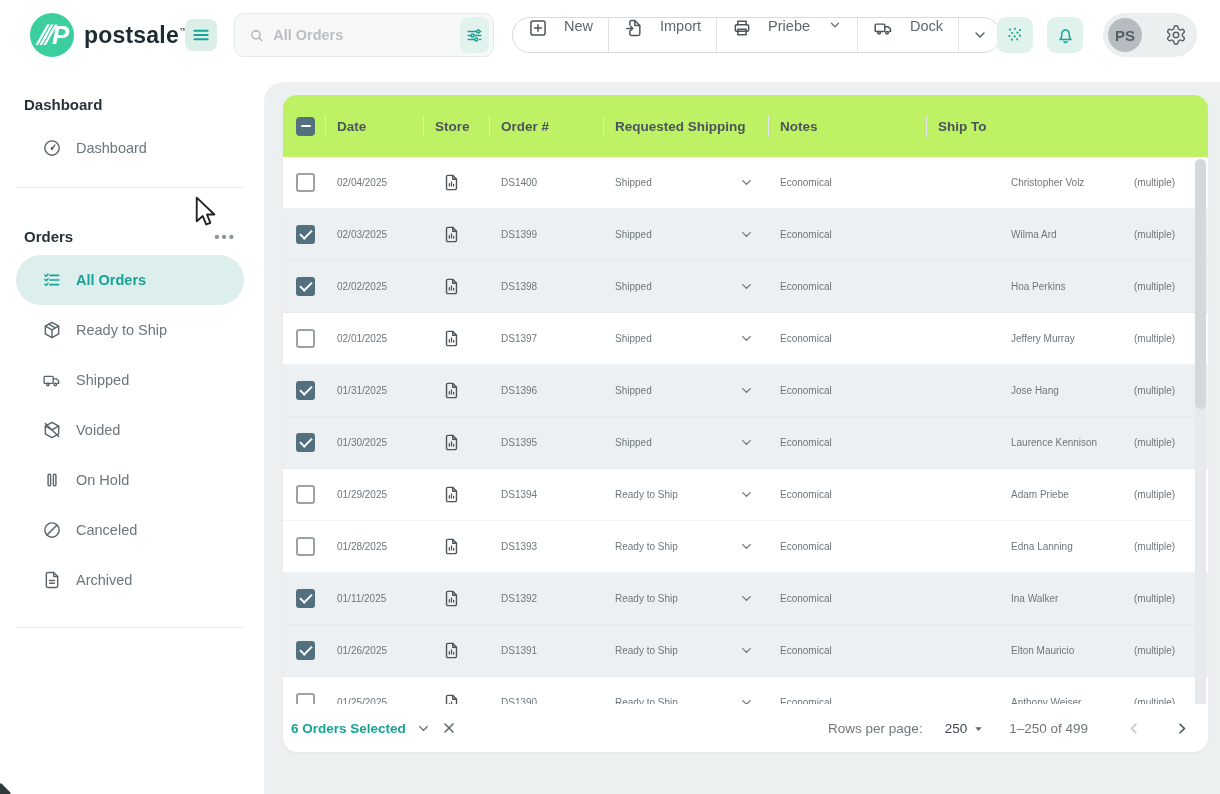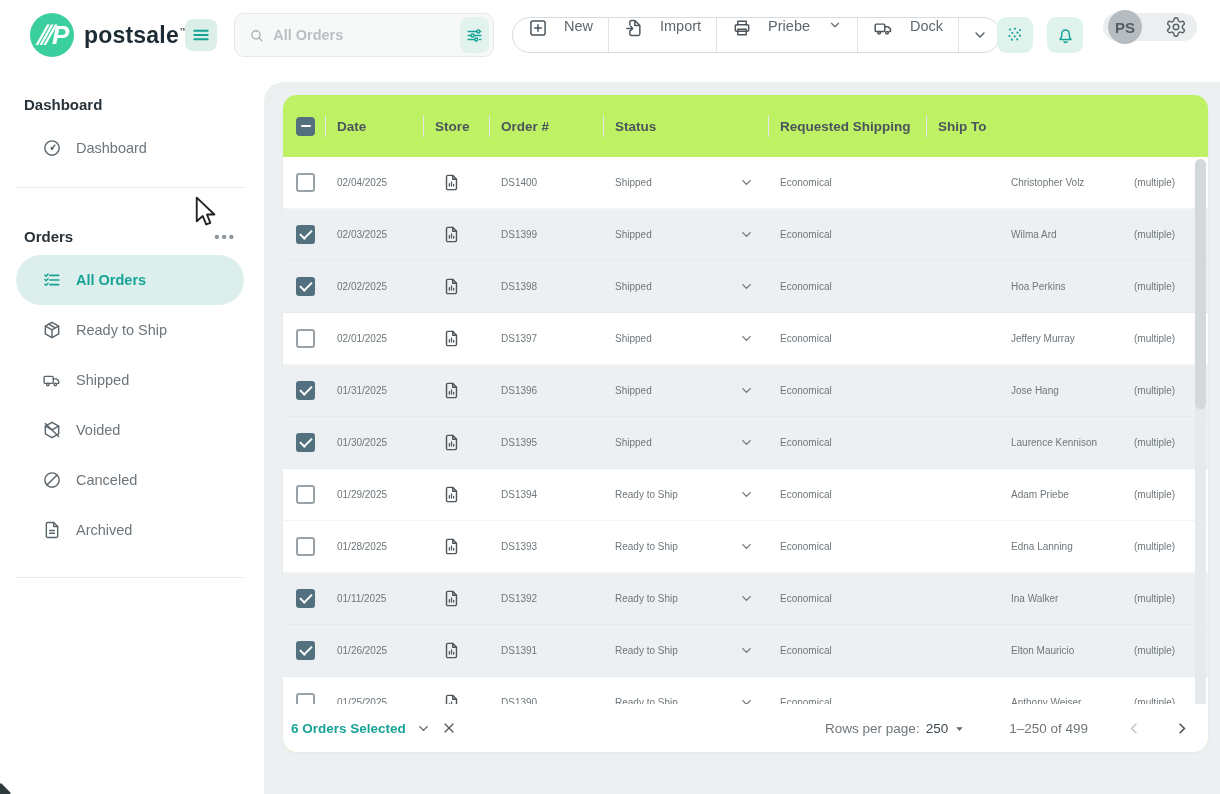--- a/index.html
+++ b/index.html
@@ -28,21 +28,21 @@
   .toolbar { position:absolute; left:512px; top:17px; height:36px; display:flex; align-items:stretch; border:1px solid #d7dbdd; border-radius:18px; background:#fff; overflow:hidden; }
   .tb-btn { display:flex; align-items:flex-start; gap:16px; padding:0 15px; font-size:14.5px; color:#5e686e; border-left:1px solid #dfe3e4; cursor:pointer; }
   .tb-btn:first-child { border-left:none; }
   .tb-btn .ticon { color:#4c565c; }
   .tb-btn .chev { color:#6e777c; margin-left:2px; }
   .tb-more { display:flex; align-items:center; justify-content:center; width:42px; border-left:1px solid #dfe3e4; color:#59636a; cursor:pointer; }
 
   .iconbtn { position:absolute; top:17px; width:36px; height:36px; border-radius:9px; background:#e0f2ec; display:flex; align-items:center; justify-content:center; color:#17a396; cursor:pointer; }
   .dots-btn { left:997px; }
   .bell-btn { left:1047px; }
-  .profile-pill { position:absolute; left:1103px; top:13px; width:94px; height:28px; background:#eceff0; border-radius:22px; display:flex; align-items:center; padding:0 10px 0 5px; justify-content:space-between; }
+  .profile-pill { position:absolute; left:1103px; top:13px; width:94px; height:44px; background:#eceff0; border-radius:22px; display:flex; align-items:center; padding:0 10px 0 5px; justify-content:space-between; }
   .avatar { width:34px; height:34px; border-radius:50%; background:#b6bcc0; color:#555e64; font-size:15px; font-weight:700; display:flex; align-items:center; justify-content:center; }
   .gear { color:#5a646b; cursor:pointer; }
 
   
   .sidebar { position:absolute; left:0; top:70px; width:260px; bottom:0; background:#fff; z-index:4; }
   .sb-heading { display:flex; align-items:center; justify-content:space-between; padding:26px 24px 10px 24px; }
   .sb-heading .h { font-size:15px; font-weight:700; color:#27323a; }
   .sb-dots { color:#8d959a; font-weight:700; letter-spacing:2px; font-size:15px; cursor:pointer; line-height:6px; }
   .sb-item { display:flex; align-items:center; height:50px; padding-left:42px; gap:14px; font-size:14.5px; color:#6d767c; cursor:pointer; }
   .sb-item .sicon { color:#59646b; width:20px; }
@@ -77,23 +77,23 @@
   .cb.indet { background:#53707f; border-color:#53707f; border-radius:4px; }
   .cb.indet::after { content:''; width:10px; height:2.5px; background:#fff; border-radius:1px; }
 
   .scrollbar { position:absolute; right:2px; top:64px; width:11px; height:608px; background:#e7eaec; border-radius:6px; }
   .scroll-thumb { position:absolute; left:0; top:0; width:11px; height:250px; background:#d3d8db; border-radius:6px; }
 
   .tfoot { position:absolute; left:0; right:0; bottom:0; height:48px; display:flex; align-items:center; padding:0 18px 0 8px; background:#fff; font-size:13.5px; }
   .sel-group { display:flex; align-items:center; gap:10px; color:#17a396; font-weight:700; }
   .sel-group .fchev, .sel-group .fx { color:#59636a; cursor:pointer; }
   .foot-right { margin-left:auto; display:flex; align-items:center; color:#6e777c; }
-  .rpp-label { margin-right:6px; }
+  .rpp-label { margin-right:22px; }
   .rpp-value { color:#3e484f; display:flex; align-items:center; gap:4px; cursor:pointer; }
-  .range { margin-left:42px; }
+  .range { margin-left:23px; }
   .pg { margin-left:30px; cursor:pointer; display:flex; }
   .pg.prev { color:#c3c8cb; margin-left:38px; cursor:default; }
   .pg.next { color:#4c565d; }
 
   .cursor { position:absolute; left:192px; top:196px; z-index:50; pointer-events:none; }
   .corner-bit { position:absolute; left:-6px; bottom:-6px; width:14px; height:14px; background:#2e3a3b; transform:rotate(45deg); z-index:60; }
 </style>
 </head>
 <body>
 
@@ -246,20 +246,27 @@
 
   <div class="sb-item">
     <svg class="sicon" width="20" height="20" viewBox="0 0 24 24" fill="none" stroke="currentColor" stroke-width="1.7" stroke-linecap="round" stroke-linejoin="round">
         <path d="M12 2.8 4 7.3v9.4l8 4.5 8-4.5V7.3z"></path>
         <path d="M4.2 7.4 12 11.8l7.8-4.4"></path>
         <path d="M4 4.2 20 19.8"></path>
       </svg>
     <span>Voided</span>
   </div>
 
+  <div class="sb-item">
+    <svg class="sicon" width="20" height="20" viewBox="0 0 24 24" fill="none" stroke="currentColor" stroke-width="1.7" stroke-linejoin="round">
+        <rect x="7.3" y="5" width="3" height="14" rx="1.2"></rect>
+        <rect x="13.7" y="5" width="3" height="14" rx="1.2"></rect>
+      </svg>
+    <span>On Hold</span>
+  </div>
 
   <div class="sb-item">
     <svg class="sicon" width="20" height="20" viewBox="0 0 24 24" fill="none" stroke="currentColor" stroke-width="1.7" stroke-linecap="round">
         <circle cx="12" cy="12" r="8.6"></circle>
         <path d="M6 18 18 6"></path>
       </svg>
     <span>Canceled</span>
   </div>
 
   <div class="sb-item">
@@ -277,22 +284,22 @@
   <div class="main-bg"></div>
   <div class="card">
 
     <div class="tgrid thead">
       <div class="th th-select">
           <span class="cb indet"></span>
         </div>
       <div class="th tick">Date</div>
       <div class="th tick">Store</div>
       <div class="th tick">Order #</div>
-      <div class="th tick">Status</div>
       <div class="th tick">Requested Shipping</div>
+      <div class="th tick">Notes</div>
       <div class="th tick">Ship To</div>
     </div>
 
     <div>
         <div class="tgrid trow">
         <div class="cell c-select">
             <span class="cb"></span>
           </div>
         <div class="cell c-date">02/04/2025</div>
         <div class="cell c-store">

